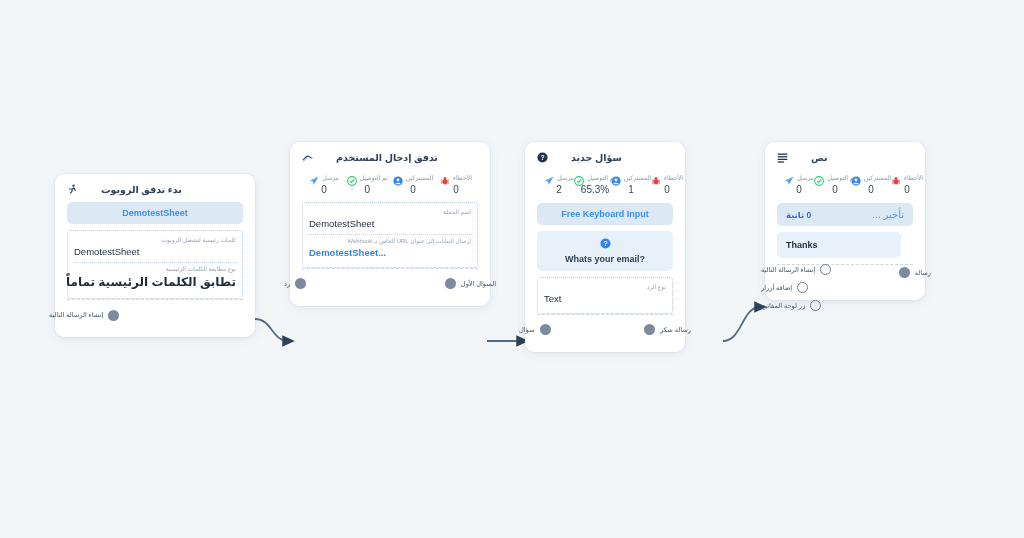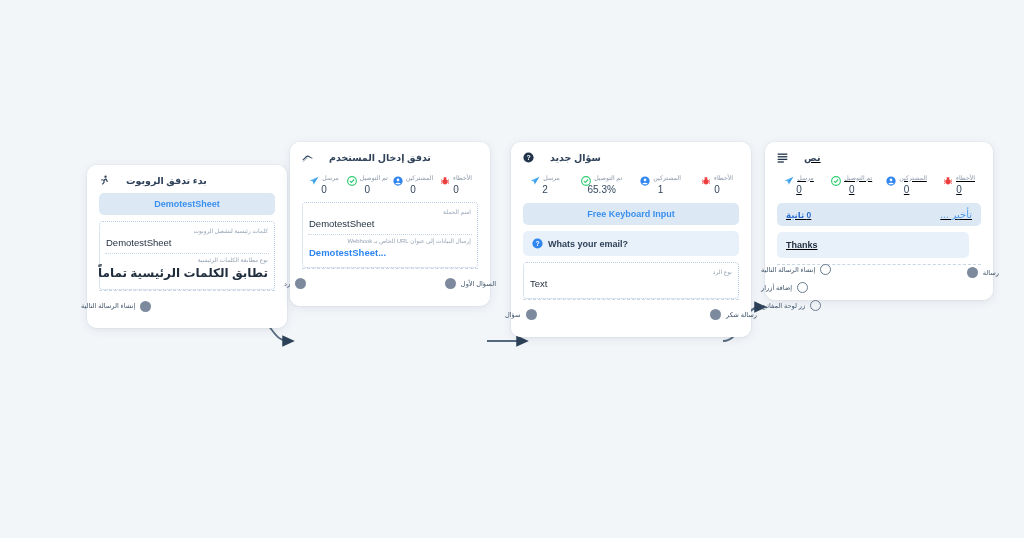--- a/index.html
+++ b/index.html
@@ -34,21 +34,21 @@
     border-radius: 10px;
     padding: 10px 12px 8px 12px;
     box-sizing: border-box;
   }
 
   .node-head {
     display: flex;
     flex-direction: row-reverse;
     justify-content: flex-start;
     align-items: center;
-    gap: 16px;
+    gap: 23px;
     margin-bottom: 7px;
     text-align: right;
   }
 
   .node-title {
     font-size: 9.5px;
     font-weight: bold;
     color: #2f4259;
     letter-spacing: 0;
     white-space: nowrap;
@@ -277,21 +277,21 @@
     <defs>
       <marker id="arrowA" markerWidth="7" markerHeight="7" refX="3.2" refY="3.2" orient="auto">
         <path d="M0,0 L7,3.2 L0,6.4 Z" fill="#2d4259"></path>
       </marker>
     </defs>
     <path d="M255,319 C272,319 272,341 288,341" stroke="#556a80" stroke-width="1.8" fill="none" marker-end="url(#arrowA)"></path>
     <path d="M487,341 C502,341 508,341 522,341" stroke="#556a80" stroke-width="1.8" fill="none" marker-end="url(#arrowA)"></path>
     <path d="M723,341 C742,341 742,307 760,307" stroke="#556a80" stroke-width="1.8" fill="none" marker-end="url(#arrowA)"></path>
   </svg>
 
-  <div class="node" id="node-1" style="left:55px; top:165px; width:200px;margin-left:32px;">
+  <div class="node" id="node-1" style="left:55px; top:174px; width:200px;">
     <div class="node-inner">
       <div class="node-head">
         <span class="head-icon">
           <svg viewBox="0 0 16 16" width="11" height="11">
             <circle cx="9.5" cy="2.4" r="1.7" fill="#2f4259"></circle>
             <path d="M9 5 L6 7.5 L6.6 10 L4.2 13.2 L5.6 14 L8.4 10.6 L7.9 8.4 L10 7.2 L11.6 10.4 L13 9.8 L11.2 5.6 Z" fill="#2f4259"></path>
             <path d="M6.2 6.2 L3 6.6 L3.2 7.9 L6.3 7.5 Z" fill="#2f4259"></path>
           </svg>
         </span>
         <span class="node-title">بدء تدفق الروبوت</span>
@@ -406,21 +406,21 @@
           </div>
           <div class="port-out" style="left:-18px;">
             <span class="port-dot"></span>
             <span class="port-label">رد</span>
           </div>
         </div>
       </div>
     </div>
   </div>
 
-  <div class="node" id="node-3" style="left:511px; top:142px; width:240px;">
+  <div class="node" id="node-3" style="left:525px; top:142px; width:160px;">
     <div class="node-inner">
       <div class="node-head">
         <span class="head-icon">
           <svg viewBox="0 0 16 16" width="11" height="11">
             <circle cx="8" cy="8" r="7.4" fill="#22344a"></circle>
             <text x="8" y="11.6" font-size="10" font-weight="bold" text-anchor="middle" fill="#ffffff" font-family="Liberation Sans, sans-serif">?</text>
           </svg>
         </span>
         <span class="node-title">سؤال جديد</span>
       </div>
@@ -474,21 +474,21 @@
               </svg>
             </span>
             <span class="stat-label">الأخطاء</span>
           </span>
           <span class="stat-value">0</span>
         </div>
       </div>
 
       <div class="chip">Free Keyboard Input</div>
 
-      <div class="chip-soft" style="direction:ltr; justify-content:flex-start; flex-direction:row;">
+      <div class="chip-soft" style="direction:ltr; justify-content:flex-start; flex-direction:column;">
         <span class="head-icon">
           <svg viewBox="0 0 16 16" width="11" height="11">
             <circle cx="8" cy="8" r="7.4" fill="#2f86f0"></circle>
             <text x="8" y="11.6" font-size="10" font-weight="bold" text-anchor="middle" fill="#ffffff" font-family="Liberation Sans, sans-serif">?</text>
           </svg>
         </span>
         <span>Whats your email?</span>
       </div>
 
       <div class="fields">
@@ -506,21 +506,21 @@
           </div>
           <div class="port-out" style="left:-18px;">
             <span class="port-dot"></span>
             <span class="port-label">سؤال</span>
           </div>
         </div>
       </div>
     </div>
   </div>
 
-  <div class="node" id="node-4" style="left:765px; top:142px; width:228px;text-decoration:underline;">
+  <div class="node" id="node-4" style="left:765px; top:142px; width:160px;">
     <div class="node-inner">
       <div class="node-head">
         <span class="head-icon">
           <svg viewBox="0 0 16 16" width="11" height="11">
             <rect x="1" y="2.2" width="14" height="1.9" fill="#22344a"></rect>
             <rect x="1" y="6" width="14" height="1.9" fill="#22344a"></rect>
             <rect x="1" y="9.8" width="14" height="1.9" fill="#22344a"></rect>
             <rect x="1" y="13.6" width="9" height="1.9" fill="#22344a"></rect>
           </svg>
         </span>

